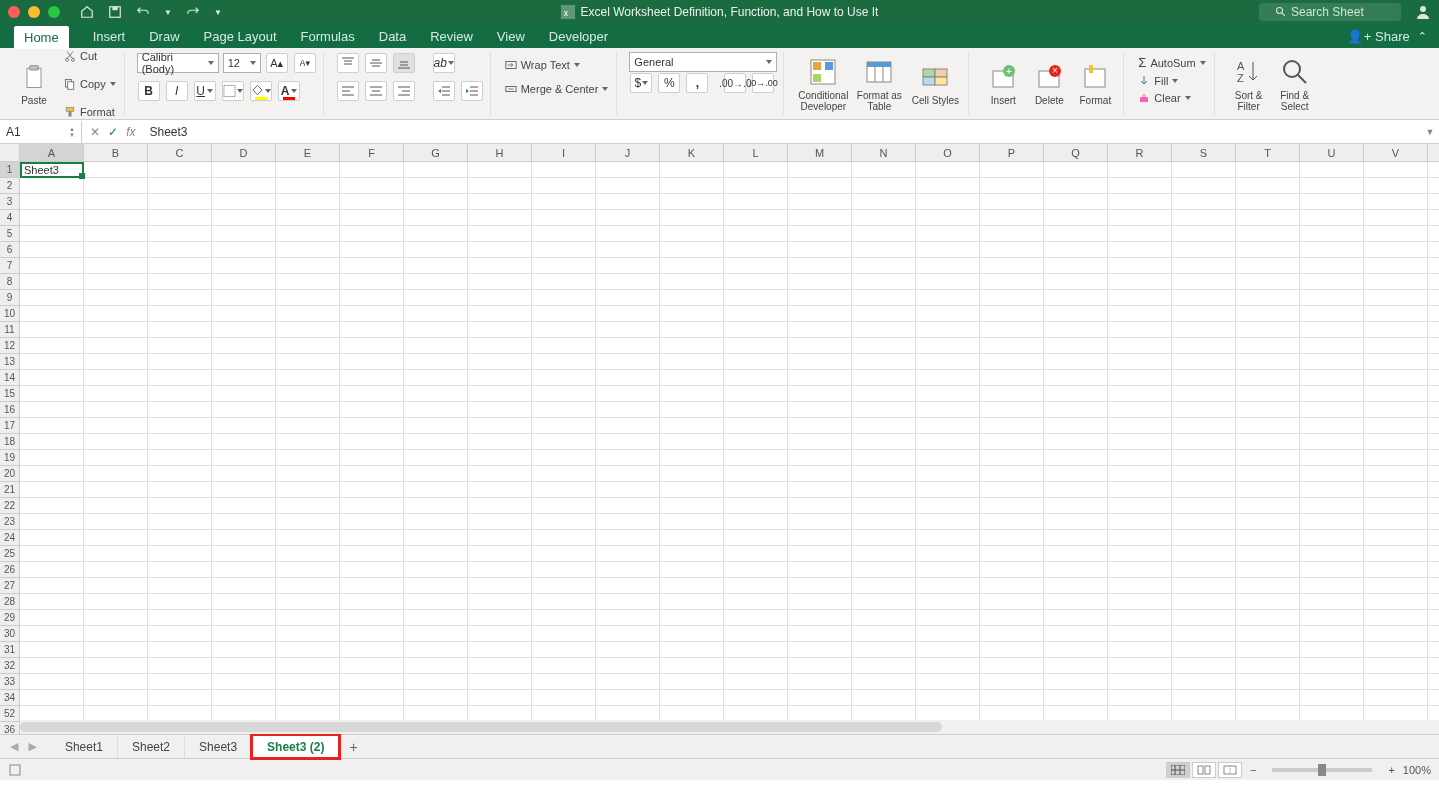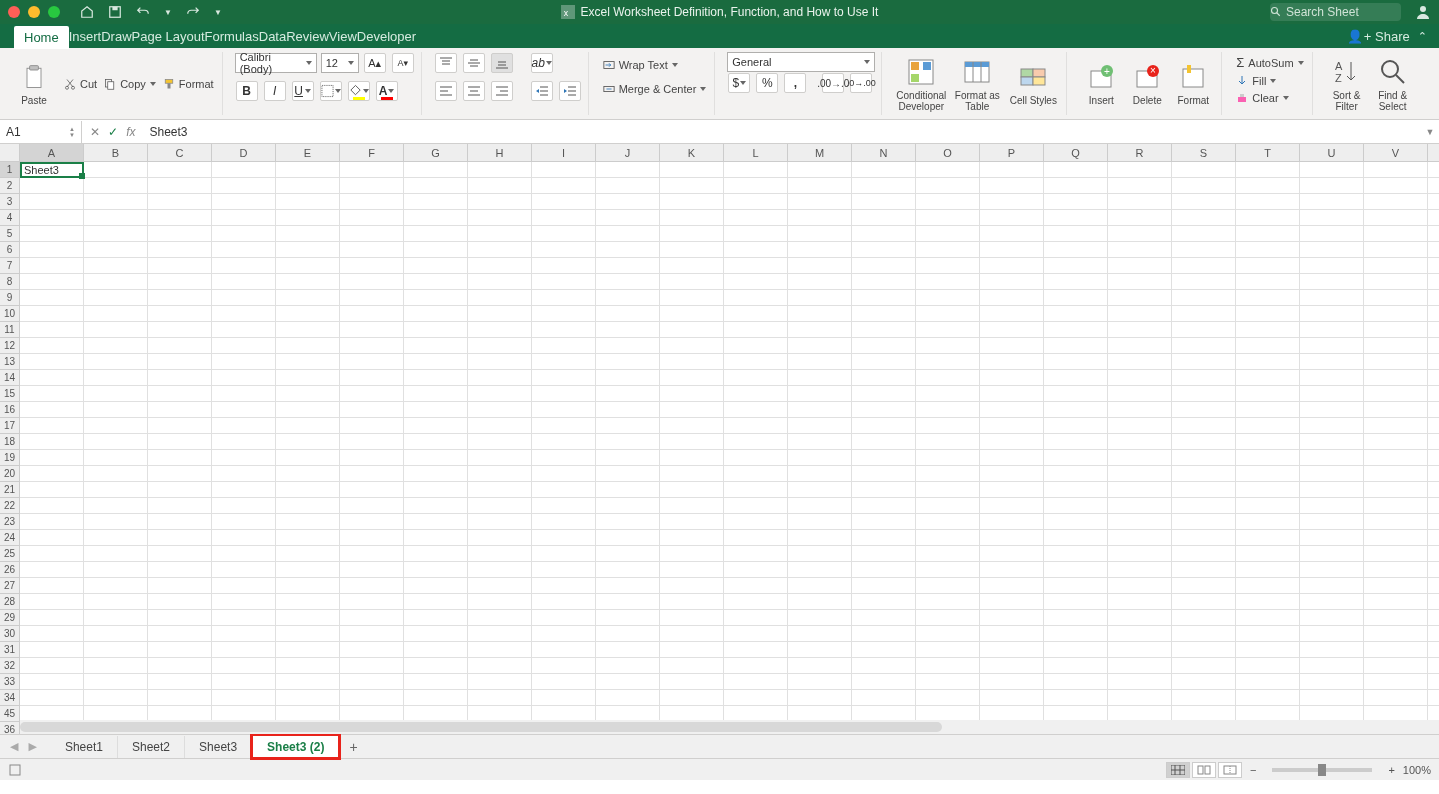--- a/index.html
+++ b/index.html
@@ -6,25 +6,25 @@
 body { width: 1439px; height: 794px; background: #fff; overflow: hidden; font-size: 12px; color: #333; }
 
 
 .titlebar { height: 24px; background: #1a6b3f; display: flex; align-items: center; padding: 0 8px; color: #fff; position: relative; }
 .traffic { display: flex; gap: 8px; }
 .traffic span { width: 12px; height: 12px; border-radius: 50%; display: inline-block; }
 .tl-red { background: #ff5f57; } .tl-yellow { background: #febc2e; } .tl-green { background: #28c840; }
 .qat { display: flex; gap: 14px; margin-left: 20px; align-items: center; }
 .qat svg, .qat .glyph { fill: #d8e8df; color: #d8e8df; width: 14px; height: 14px; }
 .title-center { position: absolute; left: 50%; transform: translateX(-50%); font-size: 12px; color: #eaf3ed; display:flex; align-items:center; gap:6px;}
-.searchbox { margin-left: auto; display: flex; align-items: center; background: rgba(255,255,255,0.12); border-radius: 4px; padding: 2px 0; color: #cfe3d6; font-size: 12px; width: 131px; gap:4px;}
+.searchbox { margin-left: auto; display: flex; align-items: center; background: rgba(255,255,255,0.12); border-radius: 4px; padding: 2px 16px; color: #cfe3d6; font-size: 12px; width: 142px; gap:4px;}
 .user-ico { margin-left: 14px; color:#d8e8df; }
 
 
-.tabs { height: 24px; background: #146c43; display: flex; align-items: center; padding-left: 14px; font-size: 13px; color: #d6ebe0; }
+.tabs { height: 24px; background: #146c43; display: flex; align-items: center; padding-left: 14px; gap: 24px; font-size: 13px; color: #d6ebe0; }
 .tab { cursor: pointer; }
 .tab.active { background: #fff; color: #146c43; padding: 4px 10px; border-radius: 2px 2px 0 0; font-weight: 500; position:relative; top:1px;}
 .tabs-right { margin-left: auto; display: flex; align-items: center; gap: 8px; padding-right: 12px; color:#d6ebe0; font-size:13px; }
 
 
 .ribbon { height: 72px; background: #f3f2f1; border-bottom: 1px solid #d0cfce; display: flex; align-items: stretch; padding: 4px 8px; gap: 6px; }
 .rgroup { display: flex; flex-direction: column; padding: 0 6px; border-right: 1px solid #e0dfde; }
 .rgroup:last-child { border-right: none; }
 .rrow { display: flex; align-items: center; gap: 4px; }
 .btn-ico { width: 22px; height: 20px; border: 1px solid #cfcecc; background: #fff; border-radius: 2px; display:flex; align-items:center; justify-content:center; margin:1px; cursor:pointer; }
@@ -161,21 +161,21 @@
     <div class="rrow" style="height:100%;">
       <div class="big-btn" style="width:40px">
         <div class="icon-lg">
             <svg viewBox="0 0 32 32" width="28" height="28">
               <rect x="8" y="6" width="16" height="22" fill="#fff" stroke="#888"></rect>
               <rect x="11" y="3" width="10" height="5" rx="1" fill="#c0c0c0" stroke="#888"></rect>
             </svg>
           </div>
         <span>Paste</span>
       </div>
-      <div style="display:flex;flex-direction:row;gap:3px;margin-left:4px;">
+      <div style="display:flex;flex-direction:column;gap:14px;margin-left:4px;">
         <div class="mini-row">
             <svg viewBox="0 0 16 16">
               <path d="M4 2l8 10M12 2L4 12" stroke="#555" fill="none"></path>
               <circle cx="4" cy="13" r="2" fill="none" stroke="#555"></circle>
               <circle cx="12" cy="13" r="2" fill="none" stroke="#555"></circle>
             </svg>
             <span>Cut</span>
           </div>
         <div class="mini-row">
             <svg viewBox="0 0 16 16">
@@ -553,21 +553,21 @@
         <div class="rh">25</div>
         <div class="rh">26</div>
         <div class="rh">27</div>
         <div class="rh">28</div>
         <div class="rh">29</div>
         <div class="rh">30</div>
         <div class="rh">31</div>
         <div class="rh">32</div>
         <div class="rh">33</div>
         <div class="rh">34</div>
-        <div class="rh">45</div>
+        <div class="rh">52</div>
         <div class="rh">36</div>
       </div>
     <div class="cells">
       <div class="gridlines-v" id="gv">
           <div></div>
           <div></div>
           <div></div>
           <div></div>
           <div></div>
           <div></div>

